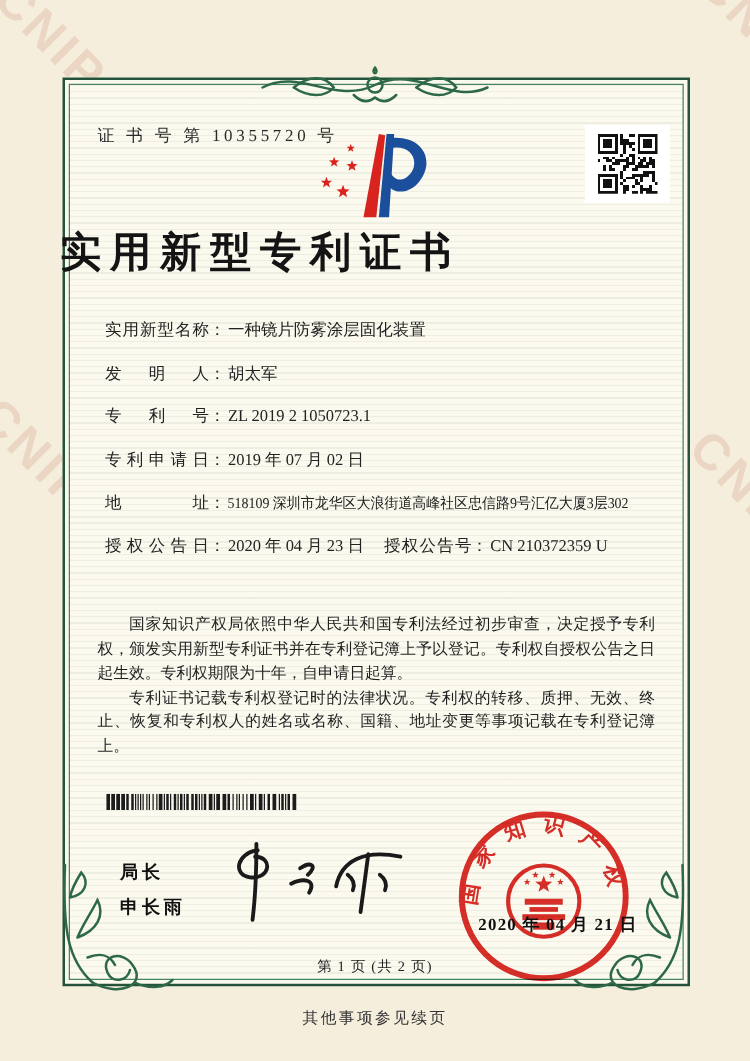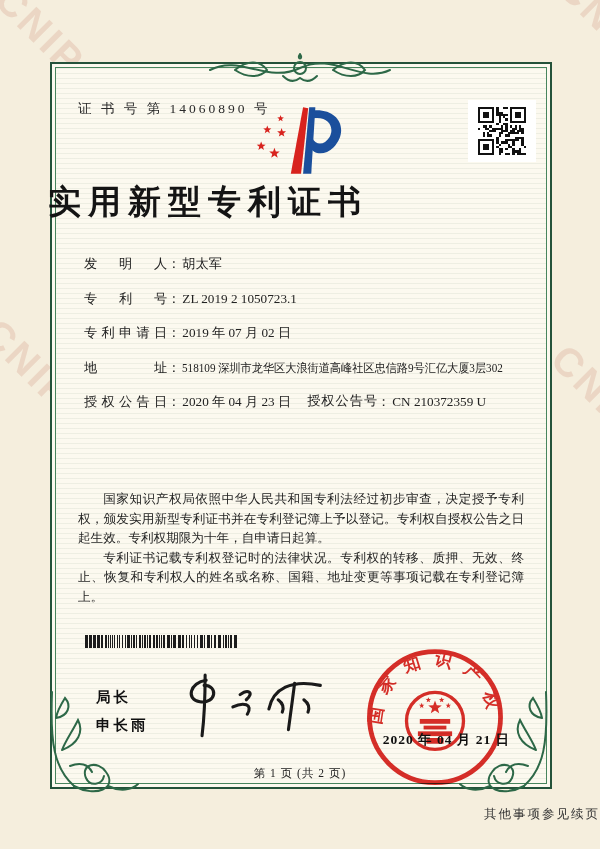--- a/index.html
+++ b/index.html
@@ -42,21 +42,20 @@
   }
   .fields{position:absolute;left:84px;top:254px;width:440px;font-size:13.2px;z-index:6;}
   .frow{line-height:20px;margin-bottom:14.5px;white-space:nowrap;}
   .flabel{
     display:inline-block;width:6.3em;text-align:justify;text-align-last:justify;
     vertical-align:top;
   }
   .flabel2{
     display:inline-block;width:5.3em;text-align:justify;text-align-last:justify;
     vertical-align:top;
-    font-family:Liberation Mono, monospace;
   }
   .fval{margin-left:2px;}
   .addr{display:inline-block;font-size:12px;transform:scaleX(0.93);transform-origin:left center;}
   .pair2{margin-left:16px;}
   .paras{
     position:absolute;left:78px;top:490px;width:446px;z-index:6;
     font-size:12.6px;line-height:1.55;color:#1f1f1f;text-align:justify;
   }
   .paras p{margin:0;text-indent:2em;}
   .barcode{position:absolute;left:85px;top:635px;width:155px;height:13px;z-index:6;}
@@ -71,21 +70,21 @@
         mix-blend-mode:multiply;opacity:0.95;}
   .seal-date{
     position:absolute;left:360px;top:731px;width:150px;text-align:right;z-index:8;
     font-size:13.5px;font-weight:bold;letter-spacing:1px;color:#101010;
   }
   .page-no{
     position:absolute;left:0;top:766px;width:100%;text-align:center;z-index:6;
     font-size:11.5px;letter-spacing:1px;color:#222;
   }
   .continuation{
-    position:absolute;left:0;top:806px;width:100%;text-align:right;z-index:3;
+    position:absolute;left:0;top:806px;width:100%;text-align:center;z-index:3;
     font-size:12.5px;letter-spacing:2px;color:#333;
   }
   svg{display:block;}
 </style>
 </head>
 <body>
 
 <span class="wm" style="left:-18px;top:18px">CNIPA</span>
 <span class="wm" style="left:168px;top:108px">CNIPA</span>
 <span class="wm" style="left:388px;top:242px">CNIPA</span>
@@ -124,21 +123,21 @@
   <g stroke="#2d6847" fill="none" stroke-width="2" stroke-linecap="round" transform="translate(100,0) scale(-1,1)">
     <path d="M8,4 C6,55 10,80 30,98"></path>
     <path d="M30,98 C52,110 74,100 62,84 C54,72 36,76 42,90 C46,99 58,97 60,88"></path>
     <path d="M18,62 C34,56 40,44 34,32 C28,44 22,52 18,62"></path>
     <path d="M12,30 C24,28 28,18 21,10 C16,18 13,24 12,30"></path>
     <path d="M26,78 C36,74 44,76 48,84"></path>
     <path d="M64,98 C76,104 88,102 94,96"></path>
   </g>
 </svg>
 
-<div class="cert-no">证 书 号 第 14060890 号</div>
+<div class="cert-no">证 书 号 第 10355720 号</div>
 
 <svg class="logo" width="92" height="74" viewBox="0 0 90 72">
   <polygon class="star" fill="#d8231e" points="26.00,10.60 26.84,12.84 29.23,12.95 27.36,14.44 28.00,16.75 26.00,15.43 24.00,16.75 24.64,14.44 22.77,12.95 25.16,12.84"></polygon>
   <polygon class="star" fill="#d8231e" points="13.00,20.80 14.04,23.57 16.99,23.70 14.68,25.55 15.47,28.40 13.00,26.76 10.53,28.40 11.32,25.55 9.01,23.70 11.96,23.57"></polygon>
   <polygon class="star" fill="#d8231e" points="27.00,23.40 28.14,26.44 31.37,26.58 28.84,28.60 29.70,31.72 27.00,29.93 24.30,31.72 25.16,28.60 22.63,26.58 25.86,26.44"></polygon>
   <polygon class="star" fill="#d8231e" points="7.00,36.40 8.14,39.44 11.37,39.58 8.84,41.60 9.70,44.72 7.00,42.93 4.30,44.72 5.16,41.60 2.63,39.58 5.86,39.44"></polygon>
   <polygon class="star" fill="#d8231e" points="20.00,42.60 21.33,46.17 25.14,46.33 22.16,48.70 23.17,52.37 20.00,50.27 16.83,52.37 17.84,48.70 14.86,46.33 18.67,46.17"></polygon>
   <path d="M48,3 L53,4 L46,68 L36,68 Z" fill="#d8231e"></path>
   <path d="M54,3 L60,3 L56,68 L48,68 Z" fill="#1b4f9c"></path>
   <path d="M58,6 C84,4 93,26 78,42 C69,51 58,49 55,42 L57,33 C61,41 69,40 74,32 C79,23 73,11 57,14 Z" fill="#1b4f9c"></path>
@@ -269,20 +268,23 @@
       <rect x="0" y="14" width="7" height="7" fill="#111"></rect>
       <rect x="1" y="15" width="5" height="5" fill="#fff"></rect>
       <rect x="2" y="16" width="3" height="3" fill="#111"></rect>
     </svg>
 </div>
 
 <div class="title">实用新型专利证书</div>
 
 <div class="fields">
   <div class="frow">
+    <span class="flabel">实用新型名称</span><span>：</span><span class="fval">一种镜片防雾涂层固化装置</span>
+  </div>
+  <div class="frow">
     <span class="flabel">发明人</span><span>：</span><span class="fval">胡太军</span>
   </div>
   <div class="frow">
     <span class="flabel">专利号</span><span>：</span><span class="fval">ZL 2019 2 1050723.1</span>
   </div>
   <div class="frow">
     <span class="flabel">专利申请日</span><span>：</span><span class="fval">2019 年 07 月 02 日</span>
   </div>
   <div class="frow">
     <span class="flabel">地址</span><span>：</span><span class="fval addr">518109 深圳市龙华区大浪街道高峰社区忠信路9号汇亿大厦3层302</span>

